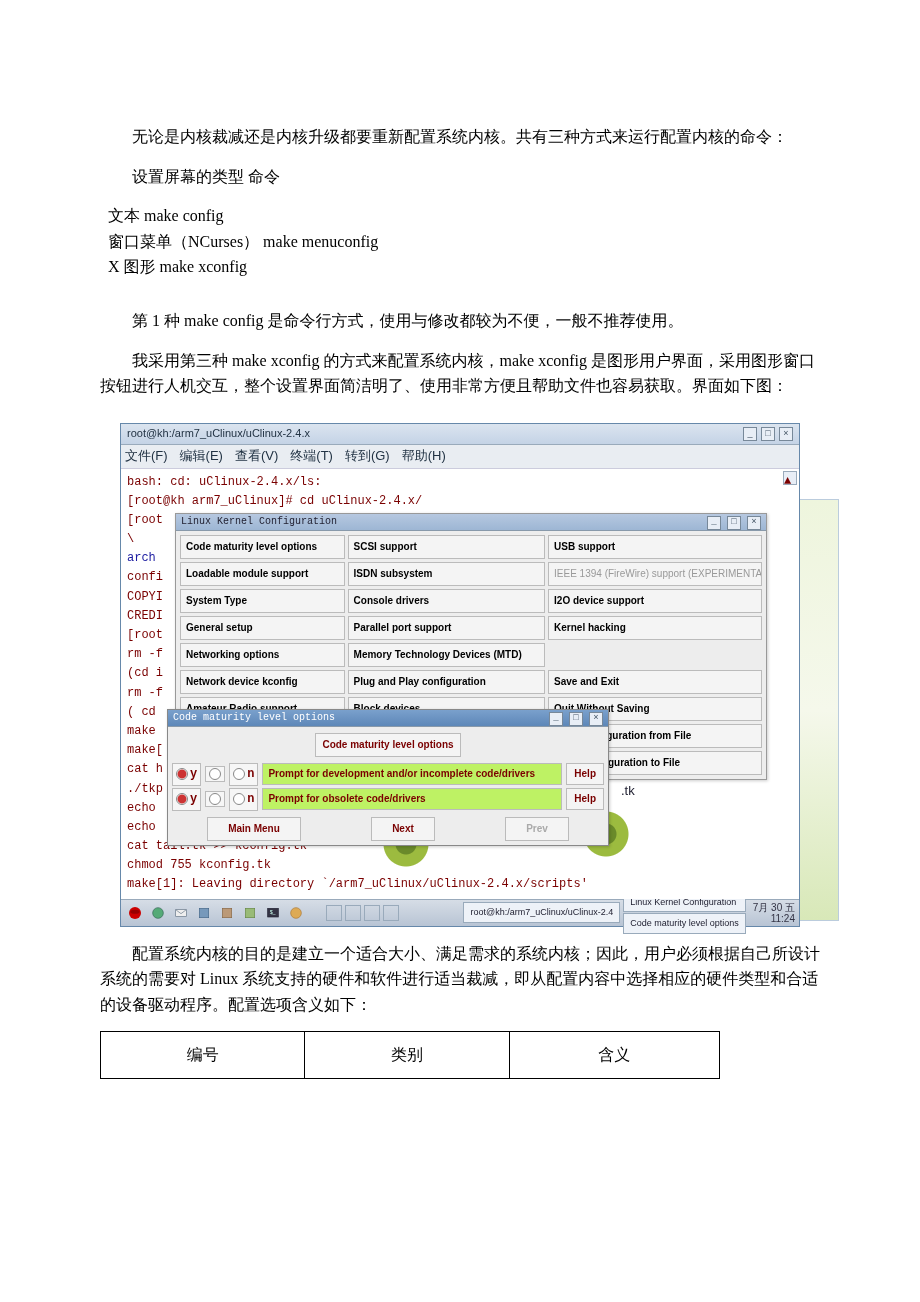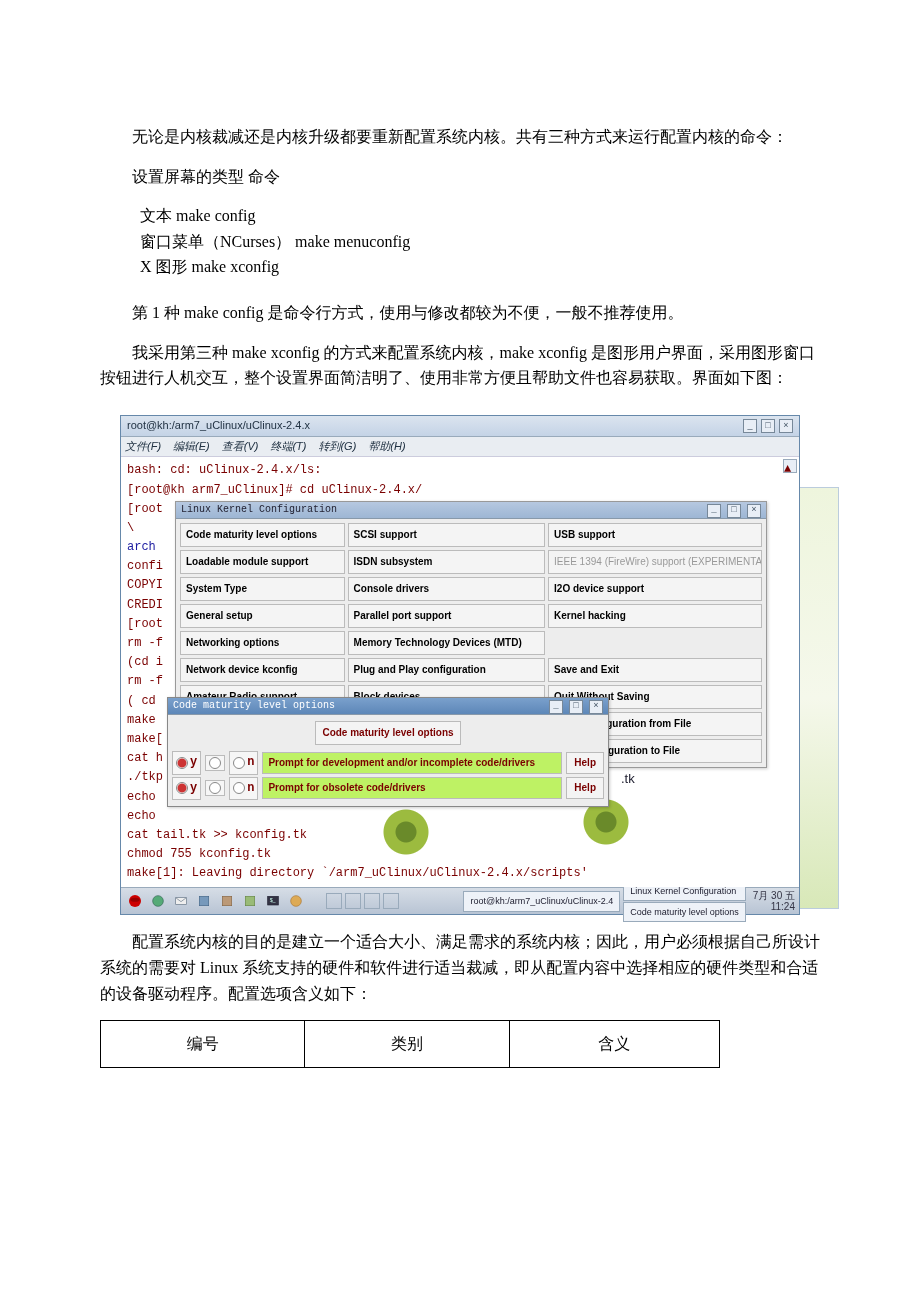--- a/index.html
+++ b/index.html
@@ -14,21 +14,21 @@
   .page {
     padding: 110px 100px 40px 100px;
     line-height: 1.6;
   }
   .para {
     margin: 14px 0;
     text-indent: 2em;
   }
   .no-indent { text-indent: 0; }
   .cmd-list { margin: 6px 0 14px 0; }
-  .cmd-line { text-indent: 0.5em; margin-left: 32px; }
+  .cmd-line { text-indent: 0.5em; }
 
   .screenshot {
     margin: 24px auto 10px auto;
     width: 680px;
     position: relative;
     font-family: Arial, sans-serif;
     font-size: 11px;
   }
   .term-window {
     border: 1px solid #6688aa;
@@ -43,21 +43,21 @@
     align-items: center;
     height: 16px;
     color: #234;
   }
   .titlebar .win-btns { display:flex; gap:4px;}
   .wbtn { width:12px;height:12px;border:1px solid #789;background:#e8eef6;display:inline-block;font-size:9px;line-height:10px;text-align:center;color:#456;}
   .menubar {
     background:#e9edf2;border-bottom:1px solid #ccd;
     padding:1px 4px;display:flex;gap:12px;color:#234;
   }
-  .menubar span{font-size:11px;font-style:italic;}
+  .menubar span{font-size:13px;}
 
   .term-body {
     padding: 4px 6px;
     background:#fff;
     color:#7a0000;
     font-family: "Courier New", monospace;
     font-size: 12px;
     min-height: 420px;
     position: relative;
   }
@@ -156,21 +156,21 @@
 
   <p class="para">无论是内核裁减还是内核升级都要重新配置系统内核。共有三种方式来运行配置内核的命令：</p>
 
   <div class="cmd-list">
     <div class="para">设置屏幕的类型 命令</div>
     <div class="cmd-line no-indent">文本  make config</div>
     <div class="cmd-line no-indent">窗口菜单（NCurses）  make menuconfig</div>
     <div class="cmd-line no-indent">X 图形  make xconfig</div>
   </div>
 
-  <p class="para" style="margin-top:20px">第 1 种 make config 是命令行方式，使用与修改都较为不便，一般不推荐使用。</p>
+  <p class="para" style="margin-top:28px">第 1 种 make config 是命令行方式，使用与修改都较为不便，一般不推荐使用。</p>
   <p class="para">我采用第三种 make xconfig 的方式来配置系统内核，make xconfig 是图形用户界面，采用图形窗口按钮进行人机交互，整个设置界面简洁明了、使用非常方便且帮助文件也容易获取。界面如下图：</p>
 
   <div class="screenshot">
     <div class="term-window">
       <div class="titlebar">
         <span>root@kh:/arm7_uClinux/uClinux-2.4.x</span>
         <span class="win-btns">
           <span class="wbtn">_</span>
           <span class="wbtn">□</span>
           <span class="wbtn">×</span>
@@ -301,20 +301,25 @@
               <span class="opt-seg">
                   <span class="radio"></span>
                 </span>
               <span class="opt-seg">
                   <span class="radio"></span>
                   <b>n</b>
                 </span>
               <span class="opt-label">Prompt for obsolete code/drivers</span>
               <span class="help-btn">Help</span>
             </div>
+            <div class="nav-row">
+              <span class="nav-btn">Main Menu</span>
+              <span class="nav-btn">Next</span>
+              <span class="nav-btn disabled">Prev</span>
+            </div>
           </div>
         </div>
       </div>
 
       <div class="taskbar">
         <span class="tb-icon">
             <svg viewBox="0 0 24 24">
               <circle cx="12" cy="12" r="9" fill="#c00"></circle>
               <ellipse cx="12" cy="10" rx="7" ry="3" fill="#900"></ellipse>
             </svg>

